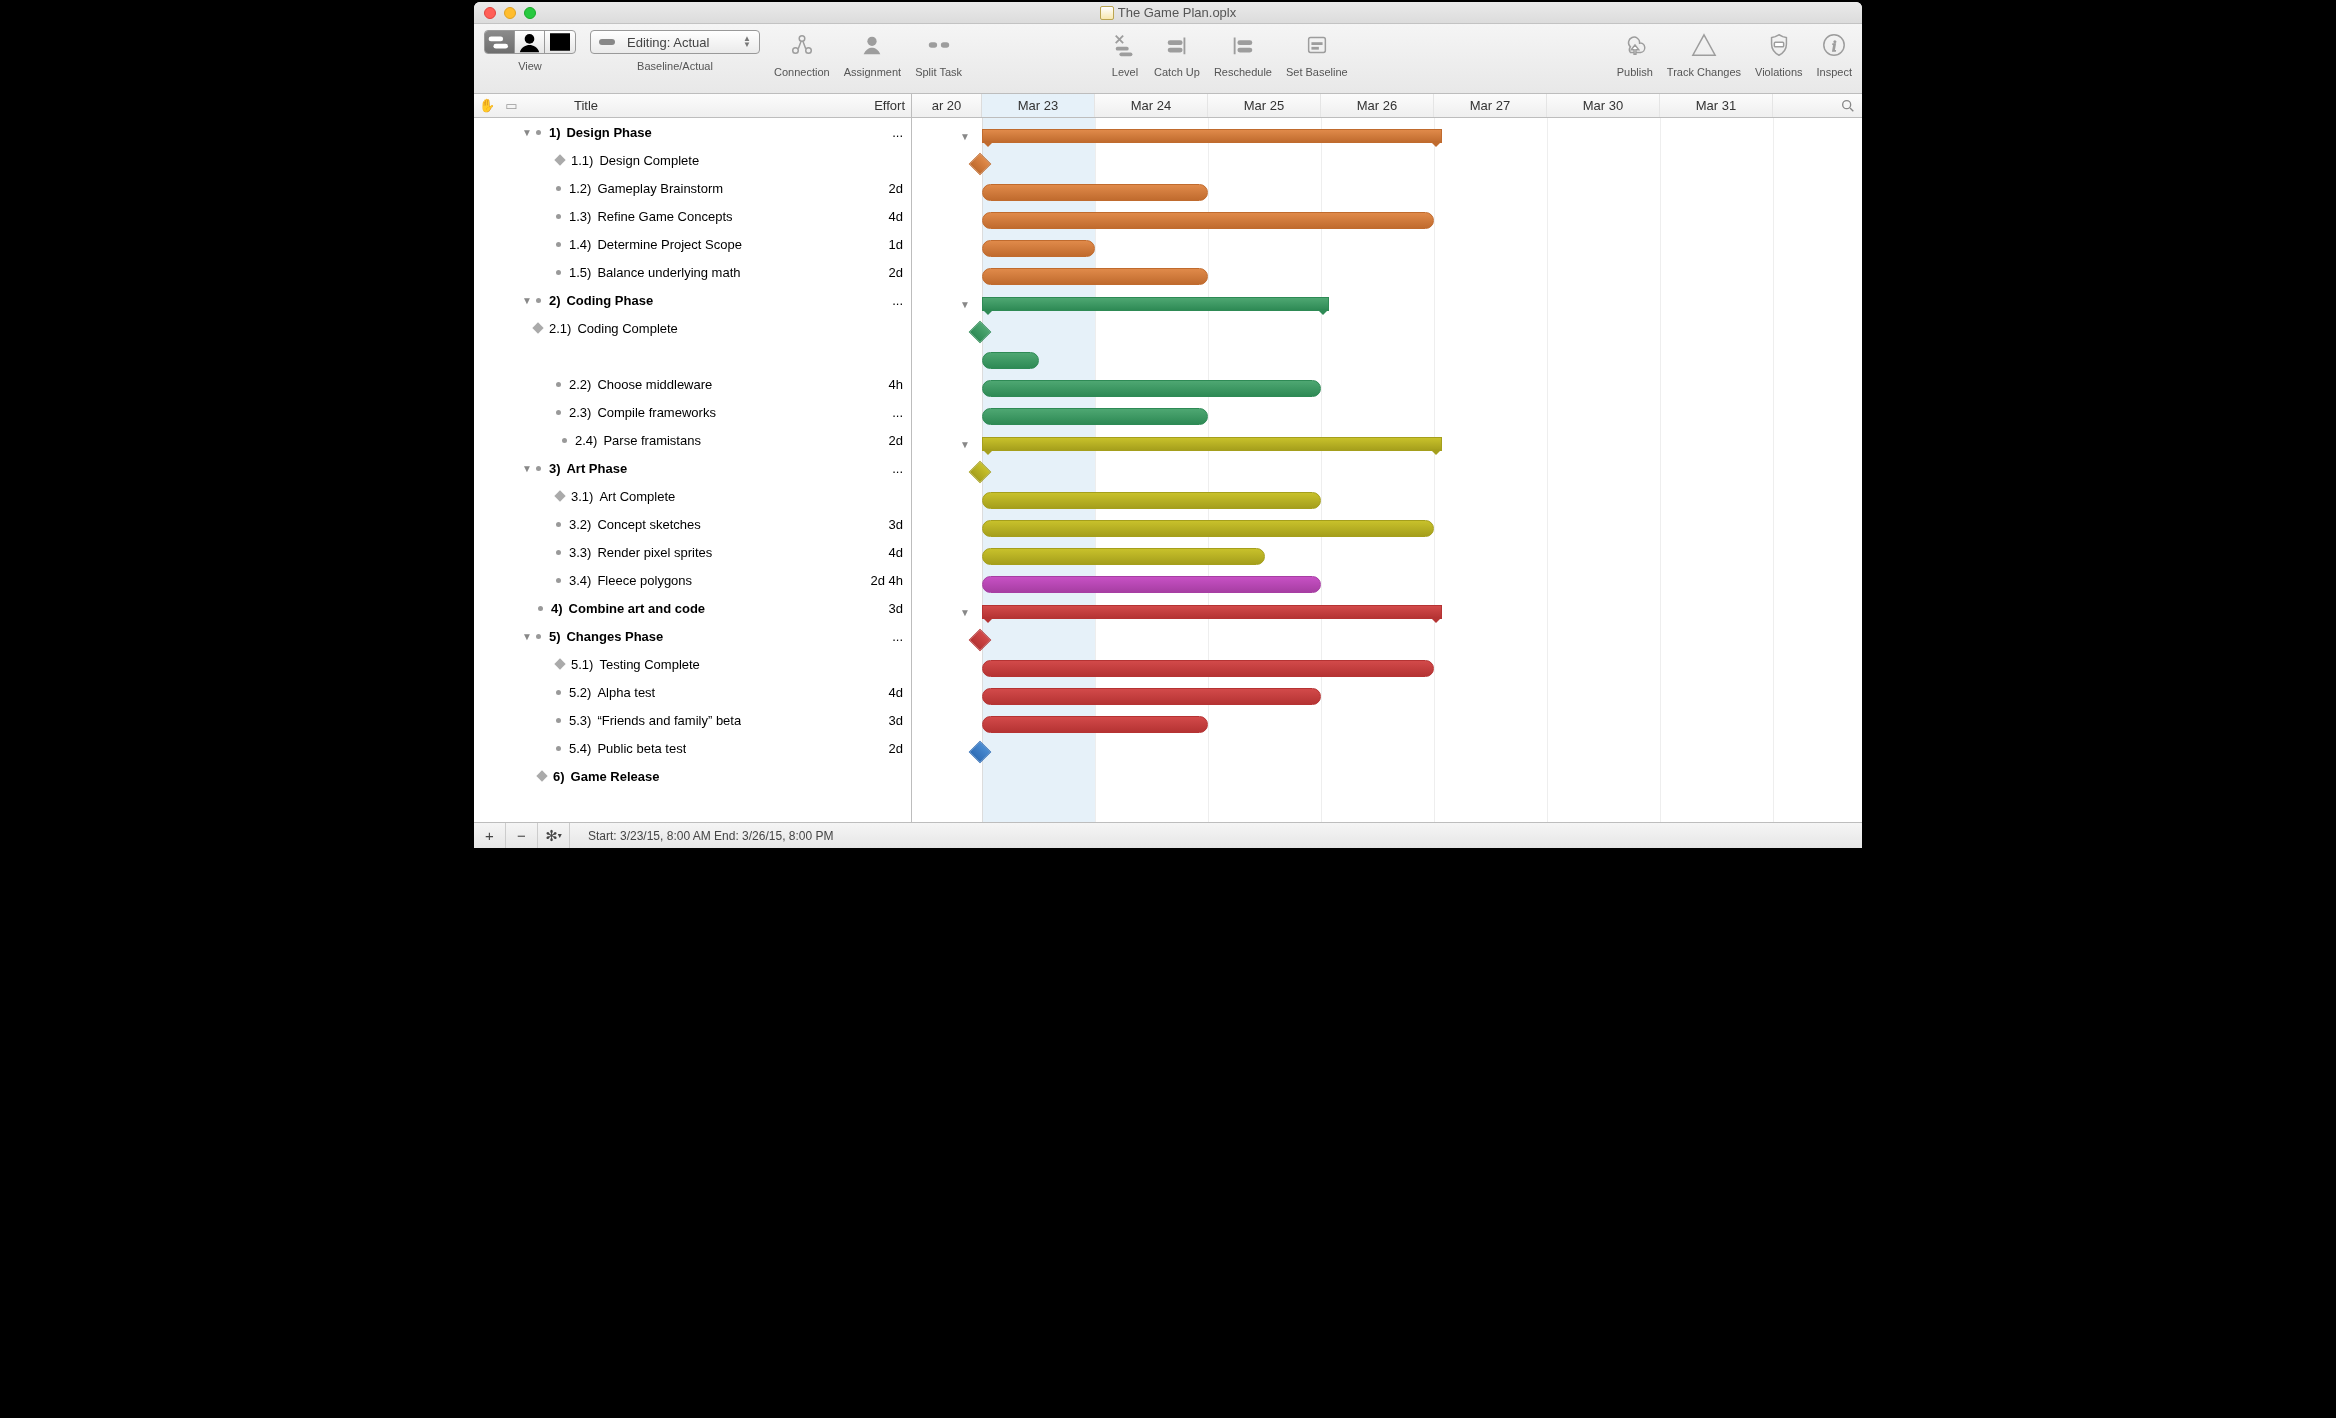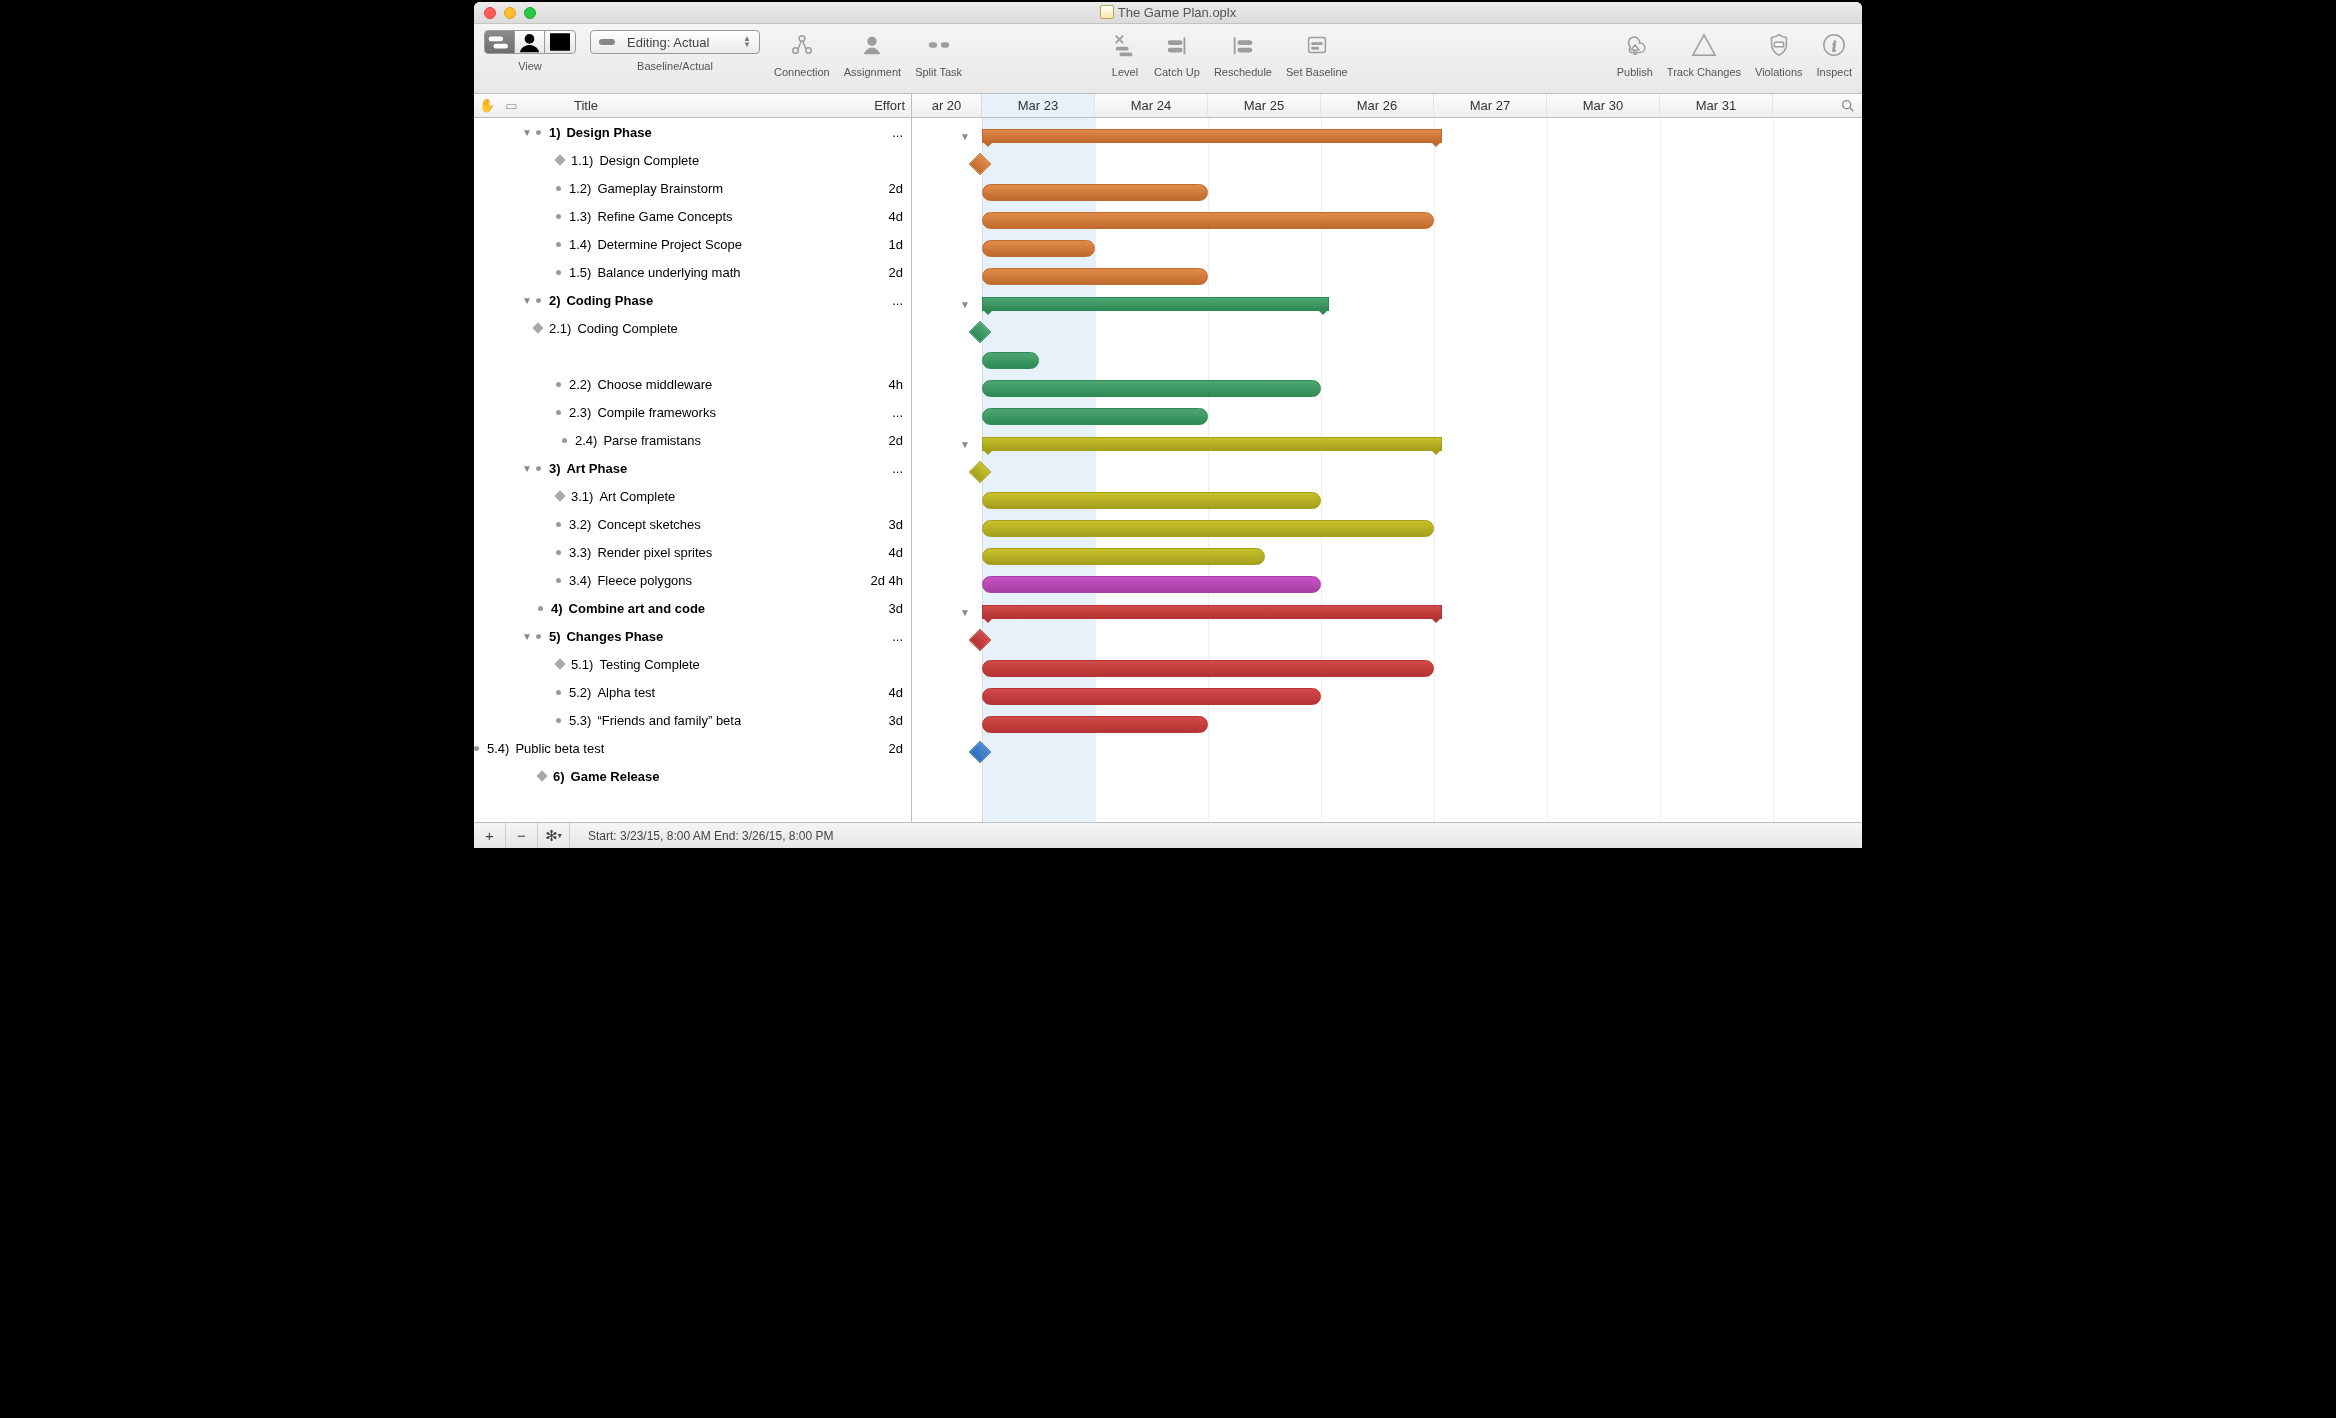--- a/index.html
+++ b/index.html
@@ -25,21 +25,21 @@
   border-radius: 6px 6px 0 0; overflow: hidden; display: flex; flex-direction: column;
 }
 
 .titlebar {
   height: 22px; background: linear-gradient(#eaeaea, #dcdcdc);
   display: flex; align-items: center; position: relative; border-bottom: 1px solid #c3c3c3;
 }
 .traffic { display: flex; gap: 8px; margin-left: 10px; }
 .tl { width: 12px; height: 12px; border-radius: 50%; }
 .tl.r{background:#ff5f57;border:1px solid #e0443e;} .tl.y{background:#ffbd2e;border:1px solid #dea123;} .tl.g{background:#28c940;border:1px solid #1aab29;}
-.doctitle { position:absolute; left:0; right:0; text-align:center; color:#555; font-size:13px; pointer-events:none; display:flex; justify-content:center; gap:4px;}
+.doctitle { position:absolute; left:0; right:0; text-align:center; color:#555; font-size:13px; pointer-events:none; display:flex; justify-content:center; align-items:center; gap:4px;}
 .docicon{width:14px;height:14px;background:linear-gradient(#fff,#f8e8b0);border:1px solid #bba550;border-radius:2px;}
 
 .toolbar { height: 70px; background: var(--toolbar-bg); border-bottom: 1px solid var(--border);
   display:flex; align-items:flex-start; padding: 6px 10px 0; gap: 14px; position:relative;}
 .tool-group{display:flex;flex-direction:column;align-items:center;gap:4px;}
 .tool-group>.lbl{font-size:11px;color:#555;margin-top:2px;}
 
 .viewseg {display:flex; height:24px; border:1px solid #999; border-radius:4px; overflow:hidden; background:linear-gradient(#fff,#e6e6e6);}
 .viewseg>div{width:30px;display:flex;align-items:center;justify-content:center;border-right:1px solid #999;color:#555;}
 .viewseg>div:last-child{border-right:none;}
@@ -419,21 +419,21 @@
           <span class="rownum">5.2)</span>
           <span class="title">Alpha test</span>
           <span class="effort">4d</span>
         </div>
         <div class="row" style="padding-left: 82px;">
           <span class="bullet"></span>
           <span class="rownum">5.3)</span>
           <span class="title">“Friends and family” beta</span>
           <span class="effort">3d</span>
         </div>
-        <div class="row" style=" justify-content: space-between;">
+        <div class="row" style="padding-left: 82px; justify-content: space-between;">
           <span class="bullet"></span>
           <span class="rownum">5.4)</span>
           <span class="title">Public beta test</span>
           <span class="effort">2d</span>
         </div>
         <div class="row bold" style="padding-left: 64px;">
           <span class="diamond"></span>
           <span class="rownum">6)</span>
           <span class="title">Game Release</span>
           <span class="effort"></span>

